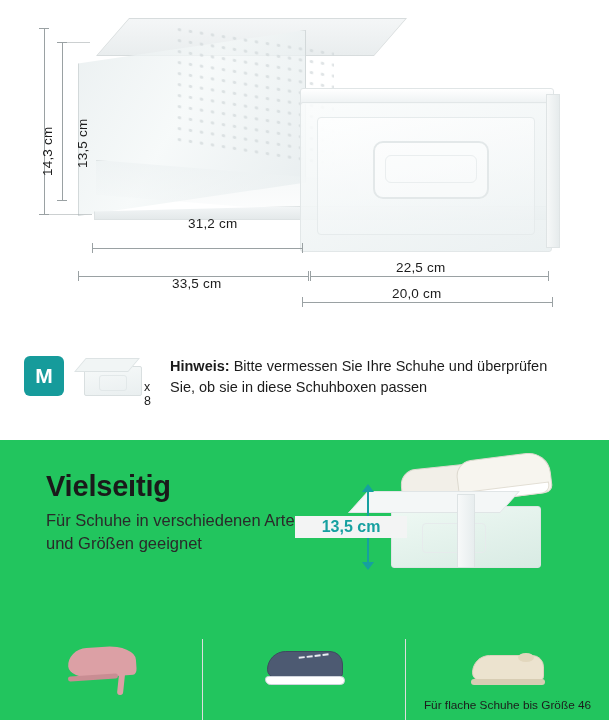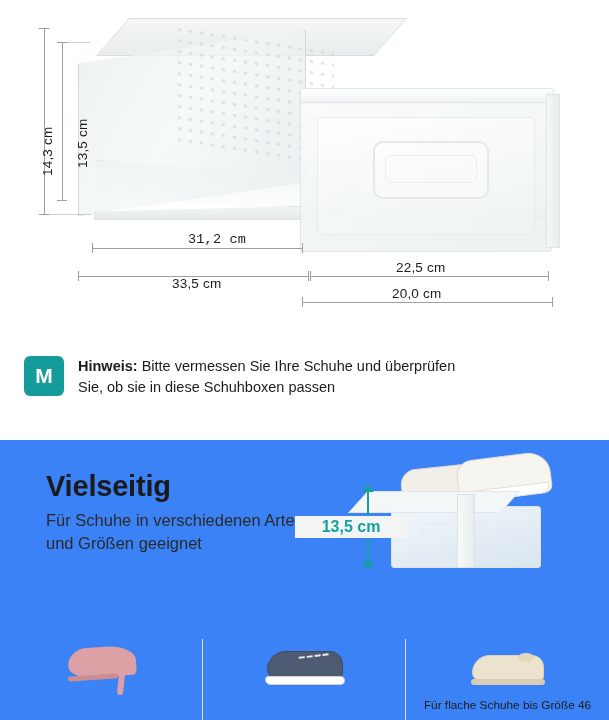--- a/index.html
+++ b/index.html
@@ -136,21 +136,21 @@
     content:""; position:absolute; left:14px; top:8px; width:26px;height:14px;
     border:1.2px solid #e2e8e9; border-radius:3px;
   }
   .mini-x { position:absolute; left:66px; top:24px; font-size:12.5px; color:#1c1c1c; }
   .hint-text { font-size:14.5px; line-height:1.45; color:#1c1c1c; max-width:392px; padding-top:2px;}
   .hint-text b { font-weight:bold; }
 
   
   .versatile {
     position:relative;
-    background:#3b82f6;
+    background:#22c55e;
     height: 280px;
     padding: 22px 0 0 0;
   }
   .v-title {
     margin: 8px 0 6px 46px;
     font-size: 29px; font-weight: bold; letter-spacing:-0.2px;
   }
   .v-sub {
     margin-left:46px; font-size:16.5px; line-height:1.42; color:#2a2a2a; max-width:262px;
   }
@@ -295,41 +295,45 @@
 
   <div class="dim-line h-line" style="left:62px; top:42px; width:28px; opacity:.5;"></div>
   <div class="dim-line h-line" style="left:44px; top:214px; width:48px; opacity:.5;"></div>
 
   <div class="dim-label vert" style="left:75px; top:168px;">13,5 cm</div>
   <div class="dim-label vert" style="left:40px; top:176px;">14,3 cm</div>
 
   <div class="dim-line h-line" style="left:92px; top:248px; width:210px;"></div>
   <div class="dim-line v-line" style="left:92px; top:243px; height:10px;"></div>
   <div class="dim-line v-line" style="left:302px; top:243px; height:10px;"></div>
-  <div class="dim-label" style="left:188px; top:232px;font-family:Liberation Mono, monospace;">31,2 cm</div>
+  <div class="dim-label" style="left:188px; top:216px;">31,2 cm</div>
 
   <div class="dim-line h-line" style="left:78px; top:276px; width:230px;"></div>
   <div class="dim-line v-line" style="left:78px; top:271px; height:10px;"></div>
   <div class="dim-line v-line" style="left:308px; top:271px; height:10px;"></div>
   <div class="dim-label" style="left:172px; top:276px;">33,5 cm</div>
 
   <div class="dim-line h-line" style="left:310px; top:276px; width:238px;"></div>
   <div class="dim-line v-line" style="left:310px; top:271px; height:10px;"></div>
   <div class="dim-line v-line" style="left:548px; top:271px; height:10px;"></div>
   <div class="dim-label" style="left:396px; top:260px;">22,5 cm</div>
 
   <div class="dim-line h-line" style="left:302px; top:302px; width:250px;"></div>
   <div class="dim-line v-line" style="left:302px; top:297px; height:10px;"></div>
   <div class="dim-line v-line" style="left:552px; top:297px; height:10px;"></div>
   <div class="dim-label" style="left:392px; top:286px;">20,0 cm</div>
 </div>
 
 <div class="hint">
   <div class="m-badge">M</div>
 
+  <div class="mini-box-wrap">
+    <div class="mini-box"></div>
+    <span class="mini-x">x 8</span>
+  </div>
 
   <div class="hint-text">
     <b>Hinweis:</b><span> Bitte vermessen Sie Ihre Schuhe und überprüfen Sie, ob sie in diese Schuhboxen passen</span>
   </div>
 </div>
 
 <div class="versatile">
   <div class="v-title">Vielseitig</div>
   <div class="v-sub">Für Schuhe in verschiedenen Arten und Größen geeignet</div>
 

